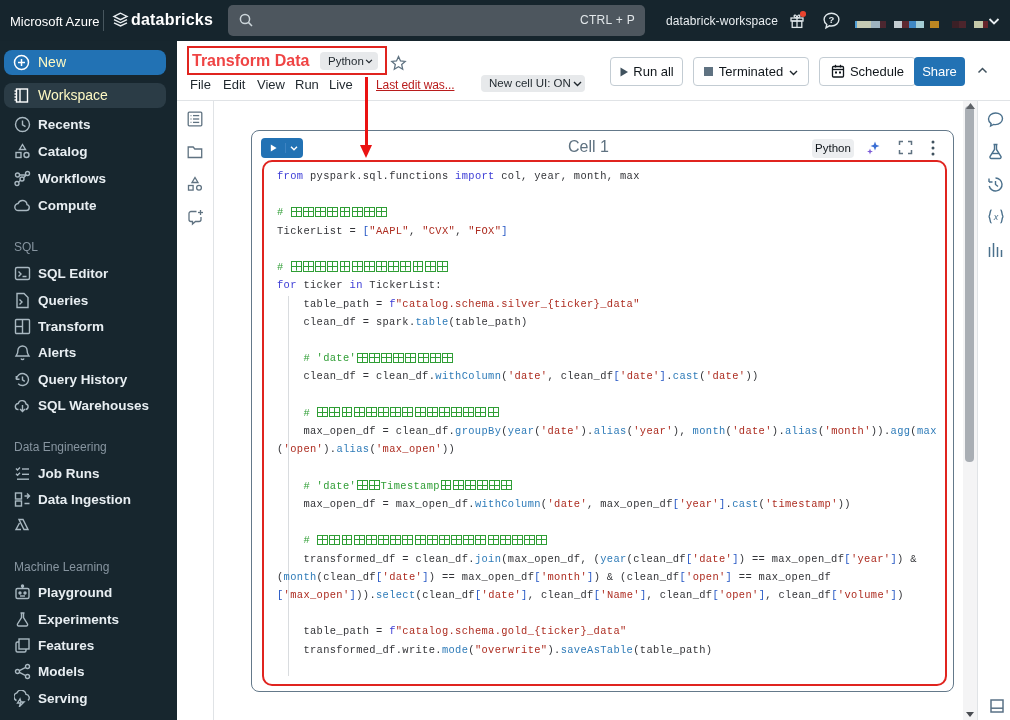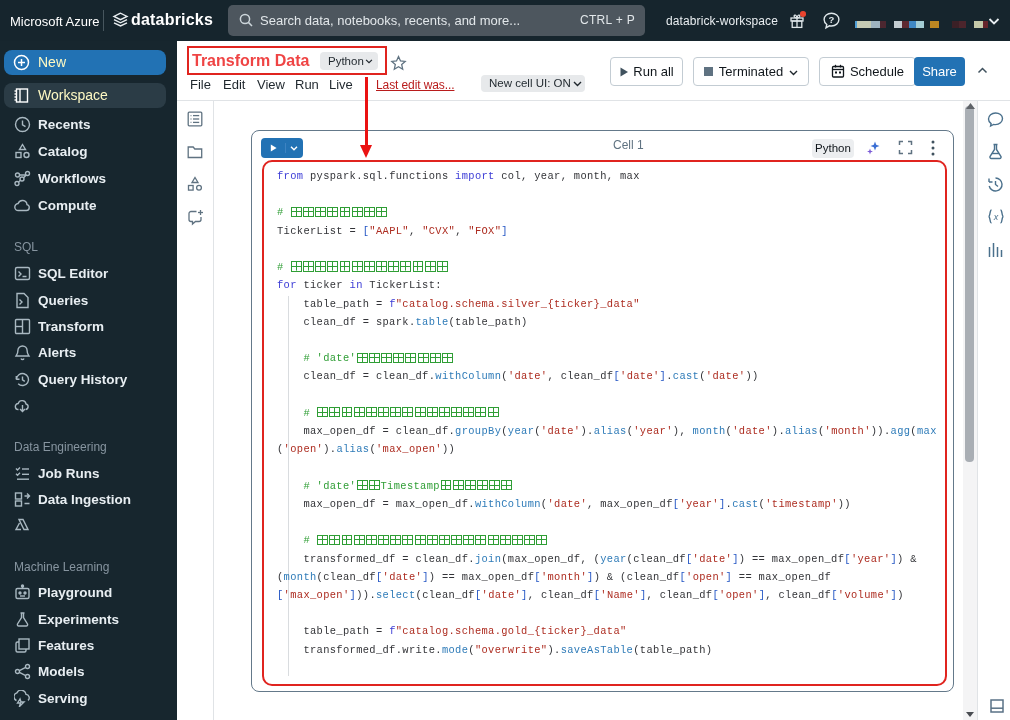--- a/index.html
+++ b/index.html
@@ -39,21 +39,21 @@
 #ncpill{position:absolute;left:481px;top:75px;width:104px;height:17px;background:#e7e9eb;border-radius:4px;font-size:11.5px;color:#1f272d;line-height:17px;padding-left:8px;white-space:nowrap}
 .hbtn{position:absolute;top:57px;height:29px;border:1px solid #c3ccd3;border-radius:4px;background:#fff;font-size:13px;color:#11171c;line-height:27px;text-align:center}
 #runall{left:610px;width:73px}
 #terminated{left:693px;width:116px}
 #schedule{left:819px;width:97px}
 #share{position:absolute;left:914px;top:57px;width:51px;height:29px;background:#2272b4;border-radius:4px;color:#fff;font-size:13px;line-height:29px;text-align:center}
 
 .lric{position:absolute;left:187px}
 
 #cell{position:absolute;left:251px;top:130px;width:703px;height:562px;border:1.4px solid #64798a;border-radius:8px;background:#fff}
-#cell1lbl{position:absolute;left:613px;top:138px;font-size:12px;color:#5f7281}
+#cell1lbl{position:absolute;left:568px;top:138px;font-size:16px;color:#5f7281}
 #cellpy{position:absolute;left:812px;top:139px;width:42px;height:19px;background:#eceef0;border-radius:4px;font-size:11.5px;color:#11171c;text-align:center;line-height:19px}
 #runbtn{position:absolute;left:261px;top:138px;width:42px;height:20px;background:#2272b4;border-radius:4px}
 #runbtn .d{position:absolute;left:24px;top:5px;width:1px;height:10px;background:#3d83c2}
 
 #redbox{position:absolute;left:187px;top:46px;width:200px;height:29px;border:2px solid #e0241f}
 #redshaft{position:absolute;left:365px;top:77px;width:2.5px;height:70px;background:#ea1212}
 #redhead{position:absolute;left:360px;top:145px;width:0;height:0;border-left:6.5px solid transparent;border-right:6.5px solid transparent;border-top:13px solid #ea1212}
 #redcode{position:absolute;left:262px;top:160px;width:685px;height:526px;border:2px solid #e0241f;border-radius:10px}
 
 #code{position:absolute;left:277px;top:167px;font-family:"Liberation Mono",monospace;font-size:10.4px;letter-spacing:.36px;line-height:18.22px;color:#333438;white-space:pre}
@@ -76,21 +76,20 @@
       <path d="M2 7.6l6.5 3.2L15 7.6"></path>
       <path d="M2 10.8l6.5 3.2 6.5-3.2"></path>
     </g>
   </svg>
 <div id="dbword">databricks</div>
 <div id="search">
   <svg style="position:absolute;left:10px;top:7px" width="16" height="16" viewBox="0 0 16 16">
       <circle cx="7" cy="7" r="4.6" fill="none" stroke="#cdd6db" stroke-width="1.5"></circle>
       <line x1="10.4" y1="10.4" x2="14" y2="14" stroke="#cdd6db" stroke-width="1.5"></line>
     </svg>
-  <div id="searchtxt">Search data, notebooks, recents, and more...</div>
   <div id="chip">CTRL + P</div>
 </div>
 <div id="wsname">databrick-workspace</div>
 <svg style="position:absolute;left:789px;top:13px" width="17" height="17" viewBox="0 0 17 17">
     <g fill="none" stroke="#dfe7ea" stroke-width="1.3">
       <rect x="2" y="5" width="12" height="3"></rect>
       <rect x="3.2" y="8" width="9.6" height="6.4"></rect>
       <line x1="8" y1="5" x2="8" y2="14.4"></line>
       <path d="M8 4.8C6 4.8 4.7 3.8 5.2 2.6 5.8 1.5 7.6 1.9 8 4.8 8.4 1.9 10.2 1.5 10.8 2.6 11.3 3.8 10 4.8 8 4.8z"></path>
     </g>
@@ -224,20 +223,21 @@
       </svg>
       <span class="t">Query History</span>
     </div>
     <div class="srow" style="top:391.5px">
       <svg class="sic" viewBox="0 0 17 17">
         <g fill="none" stroke="#a9b8c1" stroke-width="1.4">
           <path d="M4.5 12.5a3 3 0 0 1-.3-6A4 4 0 0 1 12 7a2.8 2.8 0 0 1-.4 5.5"></path>
           <path d="M8.5 8v6M6 12l2.5 2.5L11 12"></path>
         </g>
       </svg>
+      <span class="t">SQL Warehouses</span>
     </div>
     <div class="slabel" style="top:440px">Data Engineering</div>
     <div class="srow" style="top:459.5px">
       <svg class="sic" viewBox="0 0 17 17">
         <g fill="none" stroke="#a9b8c1" stroke-width="1.4">
           <path d="M2 3.5l1.5 1.5L6 2.5"></path>
           <line x1="8" y1="4" x2="15" y2="4"></line>
           <path d="M2 8.8l1.5 1.5L6 7.8"></path>
           <line x1="8" y1="9.3" x2="15" y2="9.3"></line>
           <line x1="3" y1="14.2" x2="15" y2="14.2"></line>

